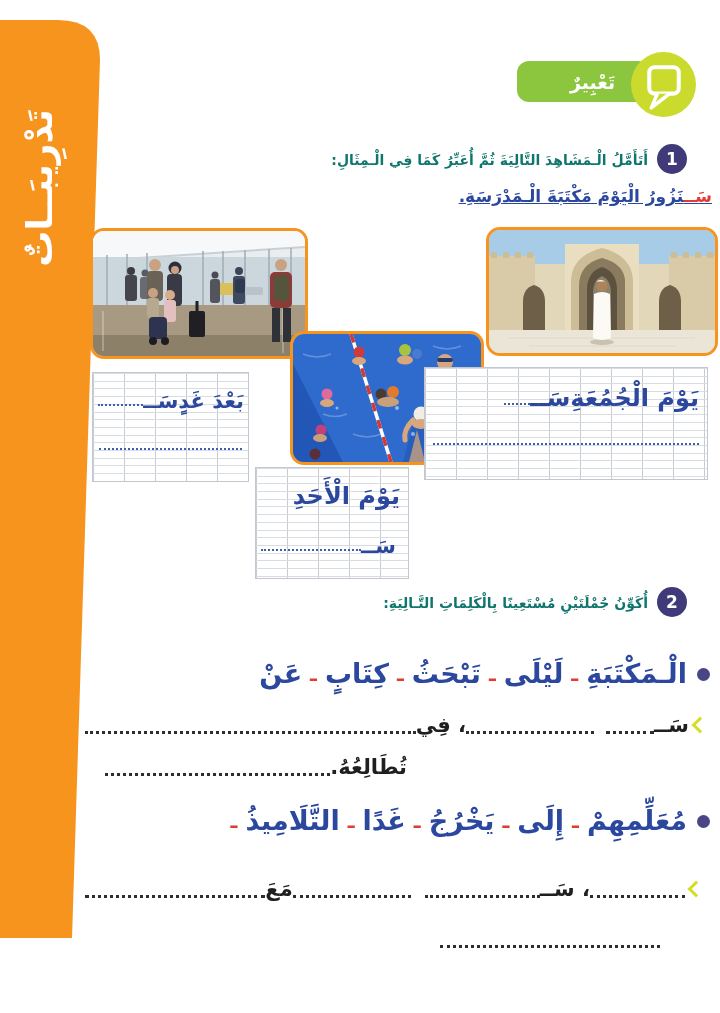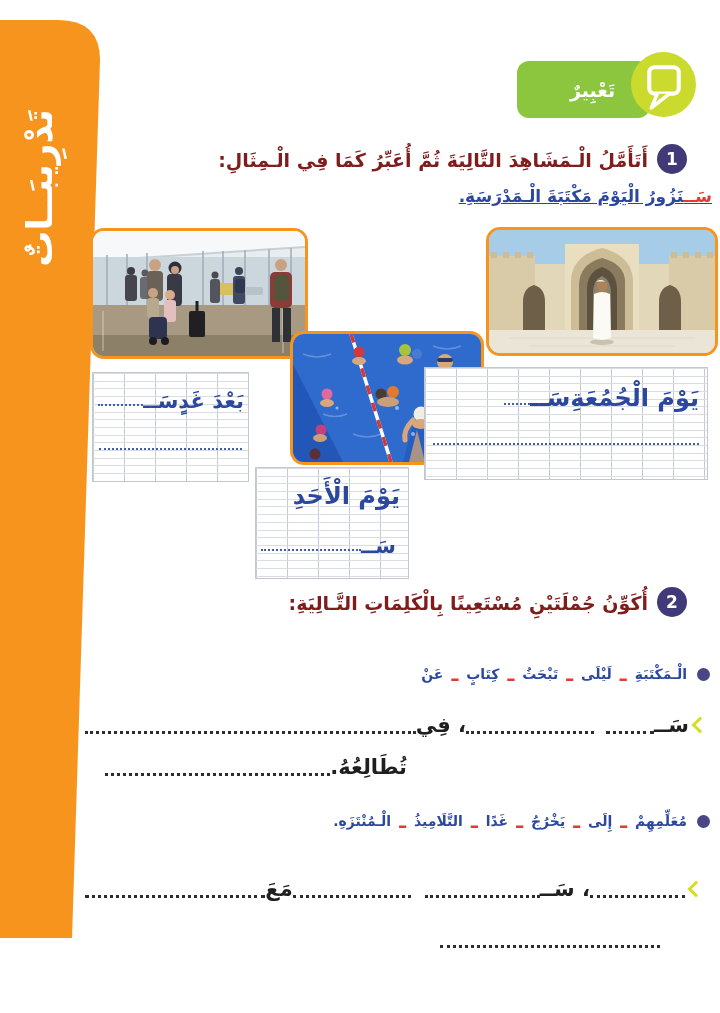--- a/index.html
+++ b/index.html
@@ -7,49 +7,49 @@
        font-family:"DejaVu Sans",sans-serif;}
   #page{position:absolute;inset:0;width:720px;height:1013px;background:#fff;}
   
   #sidebar-svg{position:absolute;left:0;top:0;}
   #sidebar-label{position:absolute;left:10px;top:348px;width:320px;height:60px;
     transform-origin:0 0;transform:rotate(-90deg);color:#fff;font-weight:bold;
     font-size:36px;letter-spacing:2px;text-align:center;line-height:60px;direction:rtl;}
   #page-num{position:absolute;left:0;top:938px;width:70px;height:75px;background:#4A4585;
     color:#fff;font-weight:bold;font-size:26px;display:flex;align-items:center;justify-content:center;}
   
-  #badge{position:absolute;left:517px;top:61px;width:133px;height:57px;background:#8CC63F;
+  #badge{position:absolute;left:517px;top:61px;width:133px;height:41px;background:#8CC63F;
     border-radius:12px;color:#fff;font-weight:bold;font-size:19px;display:flex;
     align-items:center;justify-content:center;padding-left:18px;box-sizing:border-box;direction:rtl;}
   #badge-icon{position:absolute;left:631px;top:52px;width:65px;height:65px;border-radius:50%;
     background:#CBDB2E;display:flex;align-items:center;justify-content:center;}
   
   .numcircle{position:absolute;width:30px;height:30px;border-radius:50%;background:#403B78;
     color:#fff;font-weight:bold;font-size:17px;display:flex;align-items:center;justify-content:center;}
-  .htitle{position:absolute;direction:rtl;white-space:nowrap;color:#7f1d1d;font-weight:bold;
-    font-size:19px;line-height:30px;}
+  .htitle{position:absolute;direction:rtl;white-space:nowrap;color:#0f766e;font-weight:bold;
+    font-size:14px;line-height:30px;}
   #example{position:absolute;right:8px;top:186px;direction:rtl;white-space:nowrap;
     font-weight:bold;font-size:17px;color:#2B479E;text-decoration:underline;}
   .red{color:#E03C31;}
   
   .photo{position:absolute;border:3px solid #F7941E;border-radius:14px;overflow:hidden;background:#ddd;}
   .photo svg{display:block;}
   
   .grid{position:absolute;border:1px solid #c3c7cf;background-color:#fff;
     background-image:
       repeating-linear-gradient(to bottom,#d9dce1 0 1px,transparent 1px 7.7px),
       repeating-linear-gradient(to right,#c6cad2 0 1px,transparent 1px 31px);}
   .grow{position:absolute;display:flex;direction:rtl;align-items:flex-end;white-space:nowrap;}
   .gtext{color:#2B479E;font-weight:bold;}
   .bluedots{border-bottom:2px dotted #3D5FAE;height:4px;margin-bottom:7px;}
   .fill{flex:1;}
   
   .wordrow{position:absolute;display:flex;direction:rtl;align-items:center;white-space:nowrap;}
   .bullet{width:13px;height:13px;border-radius:50%;background:#4A4585;margin-left:10px;flex:none;}
-  .word{color:#2B479E;font-weight:bold;font-size:14px;line-height:44px;}
+  .word{color:#2B479E;font-weight:bold;font-size:27px;line-height:44px;}
   .dash{color:#E03C31;font-weight:bold;font-size:20px;margin:0 8px;}
   .ansrow{position:absolute;display:flex;direction:rtl;align-items:flex-end;white-space:nowrap;
     color:#1f1f1f;font-weight:bold;font-size:21px;line-height:34px;}
   .blkdots{border-bottom:3px dotted #2d2d2d;height:4px;margin-bottom:8px;}
   .chev{width:9px;height:9px;border-left:3.5px solid #D5DE23;border-bottom:3.5px solid #D5DE23;
     transform:rotate(45deg);margin:0 0 11px 5px;flex:none;}
   .sp12{width:12px;flex:none;}
   .sp14{width:14px;flex:none;}
 </style>
 </head>
@@ -297,21 +297,20 @@
     <span class="word">مُعَلِّمِهِمْ</span>
     <span class="dash">ـ</span>
     <span class="word">إِلَى</span>
     <span class="dash">ـ</span>
     <span class="word">يَخْرُجُ</span>
     <span class="dash">ـ</span>
     <span class="word">غَدًا</span>
     <span class="dash">ـ</span>
     <span class="word">التَّلَامِيذُ</span>
     <span class="dash">ـ</span>
-    <span class="word">الْـمُنْتَزَهِ.</span>
   </div>
 
   <div class="ansrow" style="left:85px;right:18px;top:872px;height:34px;">
     <span class="chev"></span>
     <span class="blkdots" style="width:95px;"></span>
     <span>، سَــ</span>
     <span class="blkdots" style="width:115px;"></span>
     <span class="sp14"></span>
     <span class="blkdots" style="width:118px;"></span>
     <span>مَعَ</span>

